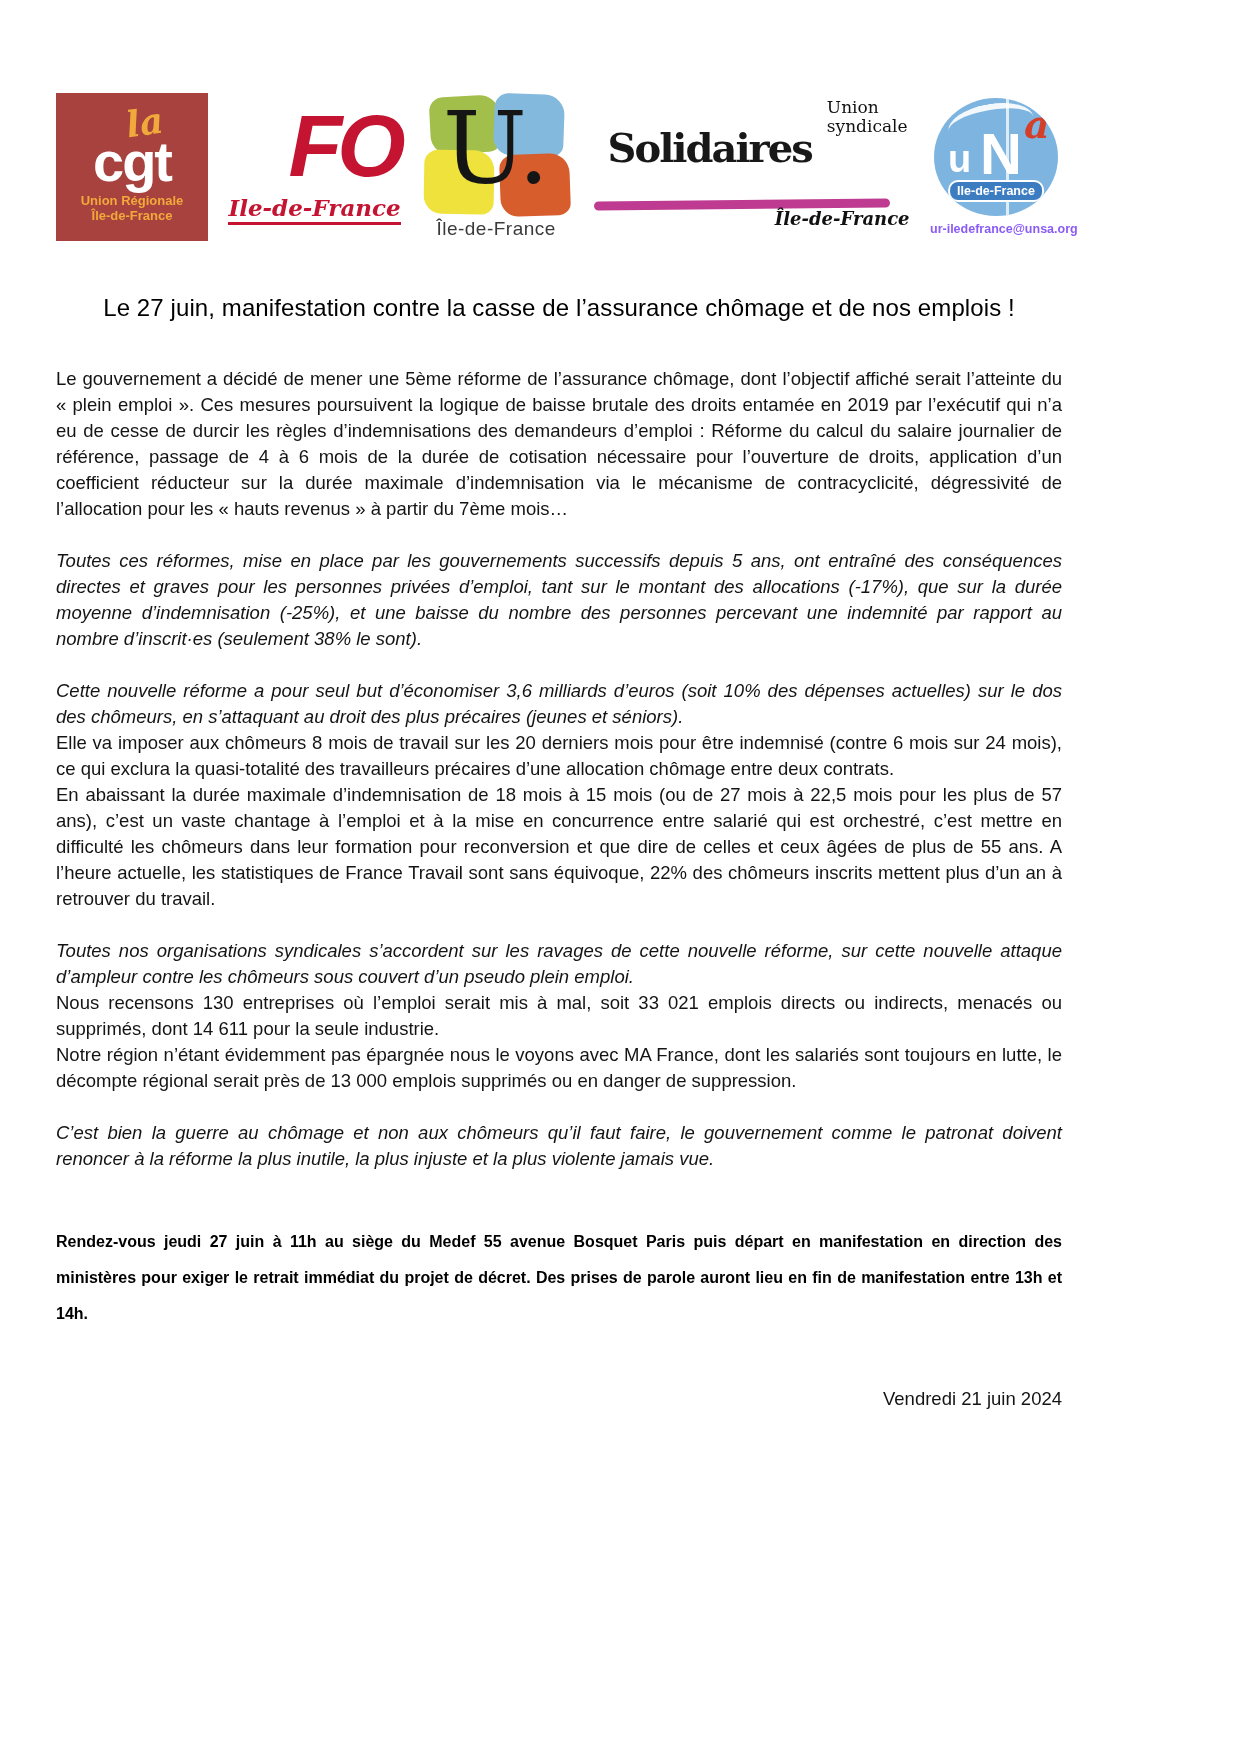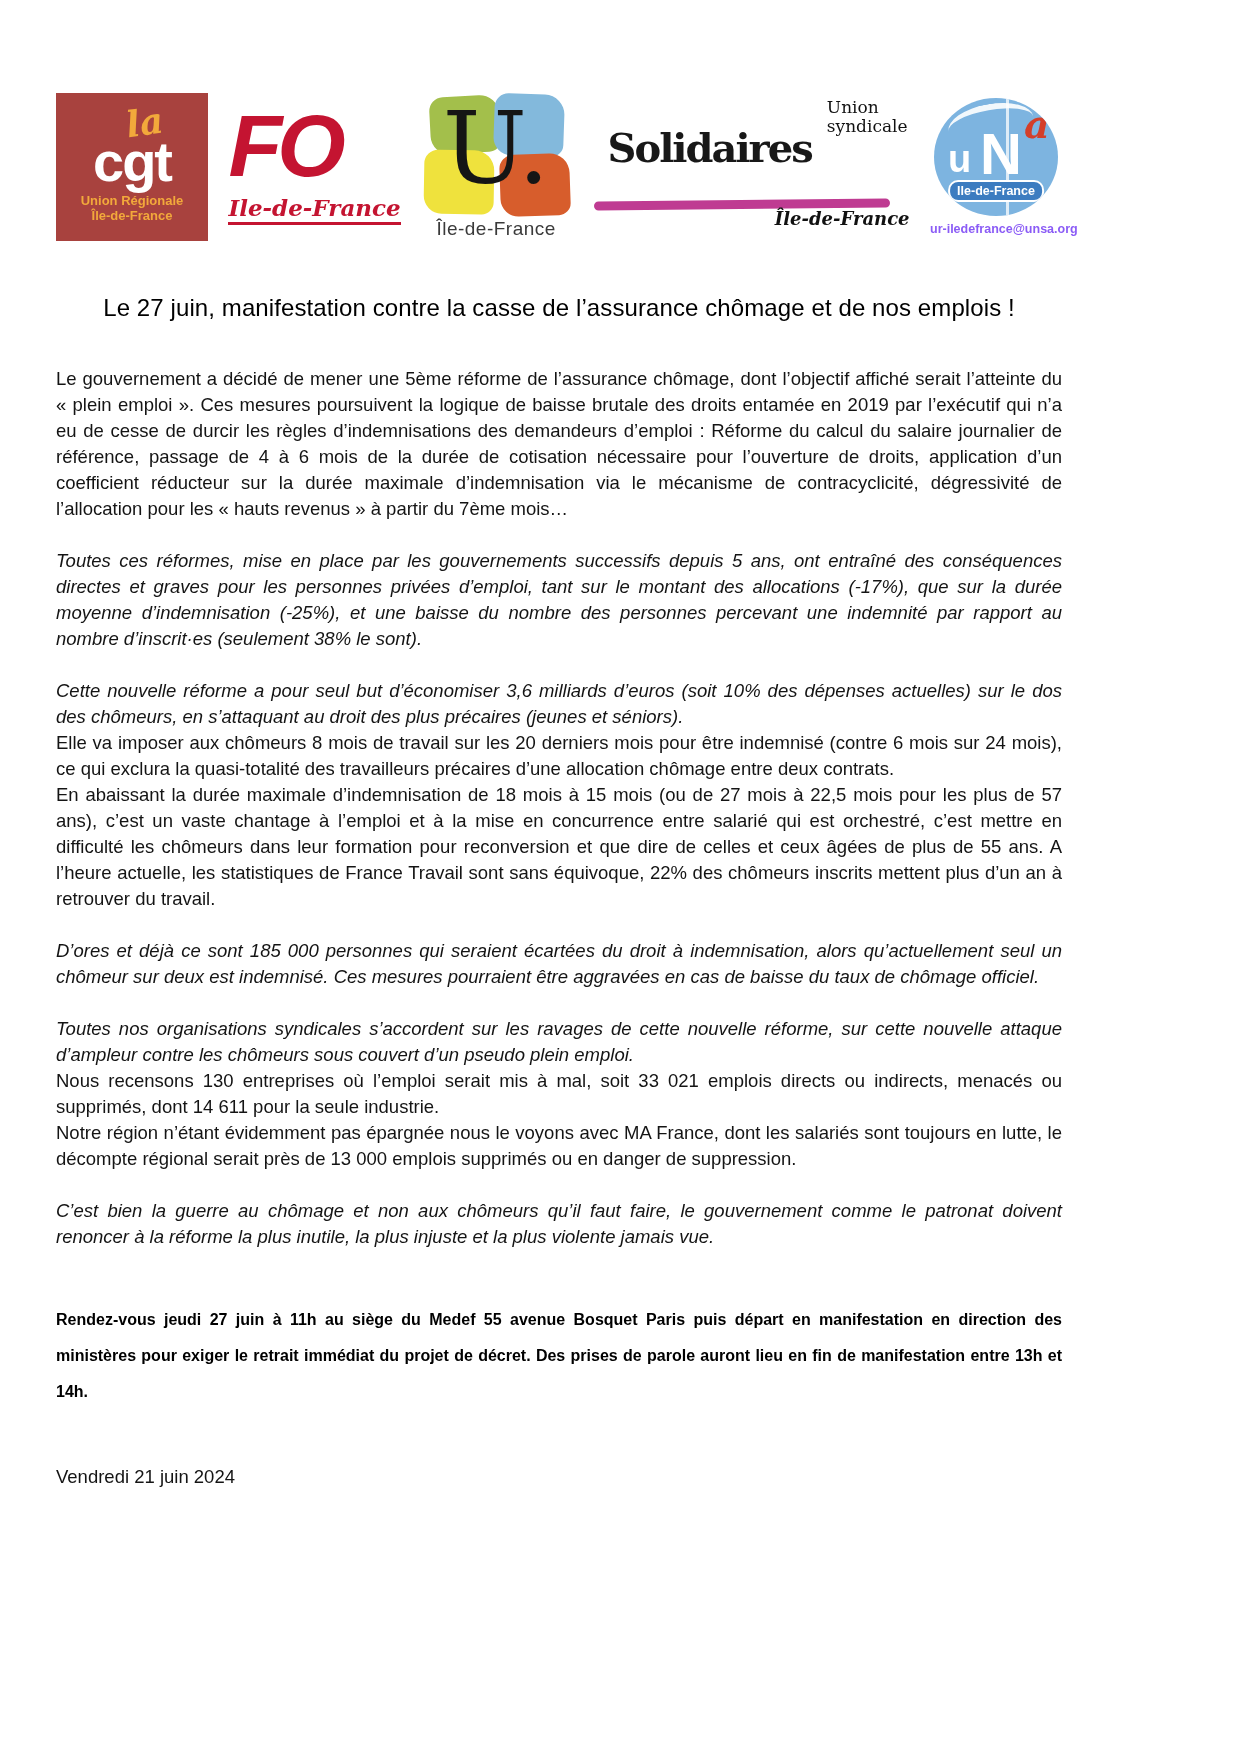--- a/index.html
+++ b/index.html
@@ -24,21 +24,21 @@
     display:flex; flex-direction:column; align-items:center; justify-content:center;
     flex:0 0 auto;
   }
   .cgt-la {
     font-family:"DejaVu Serif", serif; font-style:italic; font-weight:bold;
     color:#f2a93b; font-size:36px; line-height:.7; transform:rotate(-8deg); margin-left:26px;
   }
   .cgt-acronym { color:#fff; font-weight:bold; font-size:56px; line-height:.95; letter-spacing:-2px; }
   .cgt-sub { color:#f2a93b; font-weight:bold; font-size:13px; line-height:1.15; text-align:center; margin-top:6px; }
   
-  .logo-fo { text-align:left; flex:0 0 auto; }
+  .logo-fo { text-align:right; flex:0 0 auto; }
   .fo-acronym {
     color:#c41431; font-weight:bold; font-style:italic;
     font-size:88px; line-height:.85; letter-spacing:-5px;
   }
   .fo-region {
     display:inline-block; margin-top:10px;
     font-family:"DejaVu Serif", serif; font-style:italic; font-weight:bold;
     color:#c41431; font-size:23px; border-bottom:3px solid #c41431; padding-bottom:1px;
   }
   
@@ -106,21 +106,21 @@
     font-size:24px; font-weight:normal; text-align:center; color:#000;
     letter-spacing:.1px;
   }
   .body { margin-top:44px; font-size:18.5px; line-height:26px; text-align:justify; color:#141414; }
   .para { margin:0; }
   .para.gap { margin-top:26px;font-style:italic; }
   .cta {
     margin-top:52px;
     font-size:16px; font-weight:bold; line-height:36px; text-align:justify; color:#000;
   }
-  .date-line { margin-top:56px; text-align:left; font-size:18.5px; color:#141414; }
+  .date-line { margin-top:56px; text-align:right; font-size:18.5px; color:#141414; }
 </style>
 </head>
 <body>
 
 <div class="page">
 
   <header class="logos">
 
     <div class="logo-cgt">
       <div class="cgt-la">la</div>
@@ -170,21 +170,20 @@
   </header>
 
   <h1 class="title">Le 27 juin, manifestation contre la casse de l’assurance chômage et de nos emplois !</h1>
 
   <main class="body">
     <p class="para">Le gouvernement a décidé de mener une 5ème réforme de l’assurance chômage, dont l’objectif affiché serait l’atteinte du « plein emploi ». Ces mesures poursuivent la logique de baisse brutale des droits entamée en 2019 par l’exécutif qui n’a eu de cesse de durcir les règles d’indemnisations des demandeurs d’emploi : Réforme du calcul du salaire journalier de référence, passage de 4 à 6 mois de la durée de cotisation nécessaire pour l’ouverture de droits, application d’un coefficient réducteur sur la durée maximale d’indemnisation via le mécanisme de contracyclicité, dégressivité de l’allocation pour les « hauts revenus » à partir du 7ème mois…</p>
     <p class="para gap">Toutes ces réformes, mise en place par les gouvernements successifs depuis 5 ans, ont entraîné des conséquences directes et graves pour les personnes privées d’emploi, tant sur le montant des allocations (-17%), que sur la durée moyenne d’indemnisation (-25%), et une baisse du nombre des personnes percevant une indemnité par rapport au nombre d’inscrit·es (seulement 38% le sont).</p>
     <p class="para gap">Cette nouvelle réforme a pour seul but d’économiser 3,6 milliards d’euros (soit 10% des dépenses actuelles) sur le dos des chômeurs, en s’attaquant au droit des plus précaires (jeunes et séniors).</p>
     <p class="para">Elle va imposer aux chômeurs 8 mois de travail sur les 20 derniers mois pour être indemnisé (contre 6 mois sur 24 mois), ce qui exclura la quasi-totalité des travailleurs précaires d’une allocation chômage entre deux contrats.</p>
     <p class="para">En abaissant la durée maximale d’indemnisation de 18 mois à 15 mois (ou de 27 mois à 22,5 mois pour les plus de 57 ans), c’est un vaste chantage à l’emploi et à la mise en concurrence entre salarié qui est orchestré, c’est mettre en difficulté les chômeurs dans leur formation pour reconversion et que dire de celles et ceux âgées de plus de 55 ans. A l’heure actuelle, les statistiques de France Travail sont sans équivoque, 22% des chômeurs inscrits mettent plus d’un an à retrouver du travail.</p>
-    <p class="para gap">D’ores et déjà ce sont 185 000 personnes qui seraient écartées du droit à indemnisation, alors qu’actuellement seul un chômeur sur deux est indemnisé. Ces mesures pourraient être aggravées en cas de baisse du taux de chômage officiel.</p>
     <p class="para gap">Toutes nos organisations syndicales s’accordent sur les ravages de cette nouvelle réforme, sur cette nouvelle attaque d’ampleur contre les chômeurs sous couvert d’un pseudo plein emploi.</p>
     <p class="para">Nous recensons 130 entreprises où l’emploi serait mis à mal, soit 33 021 emplois directs ou indirects, menacés ou supprimés, dont 14 611 pour la seule industrie.</p>
     <p class="para">Notre région n’étant évidemment pas épargnée nous le voyons avec MA France, dont les salariés sont toujours en lutte, le décompte régional serait près de 13 000 emplois supprimés ou en danger de suppression.</p>
     <p class="para gap">C’est bien la guerre au chômage et non aux chômeurs qu’il faut faire, le gouvernement comme le patronat doivent renoncer à la réforme la plus inutile, la plus injuste et la plus violente jamais vue.</p>
   </main>
 
   <p class="cta">Rendez-vous jeudi 27 juin à 11h au siège du Medef 55 avenue Bosquet Paris puis départ en manifestation en direction des ministères pour exiger le retrait immédiat du projet de décret. Des prises de parole auront lieu en fin de manifestation entre 13h et 14h.</p>
 
   <p class="date-line">Vendredi 21 juin 2024</p>
 

